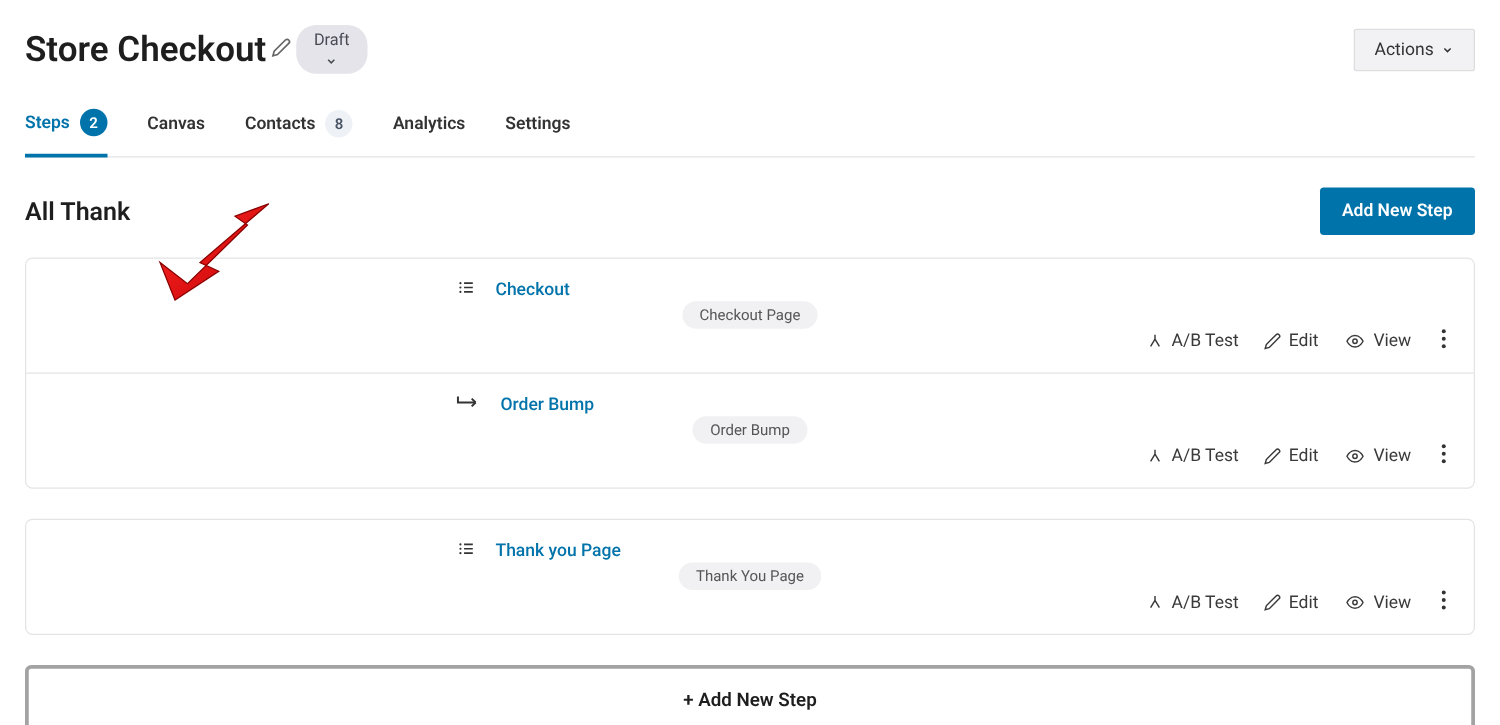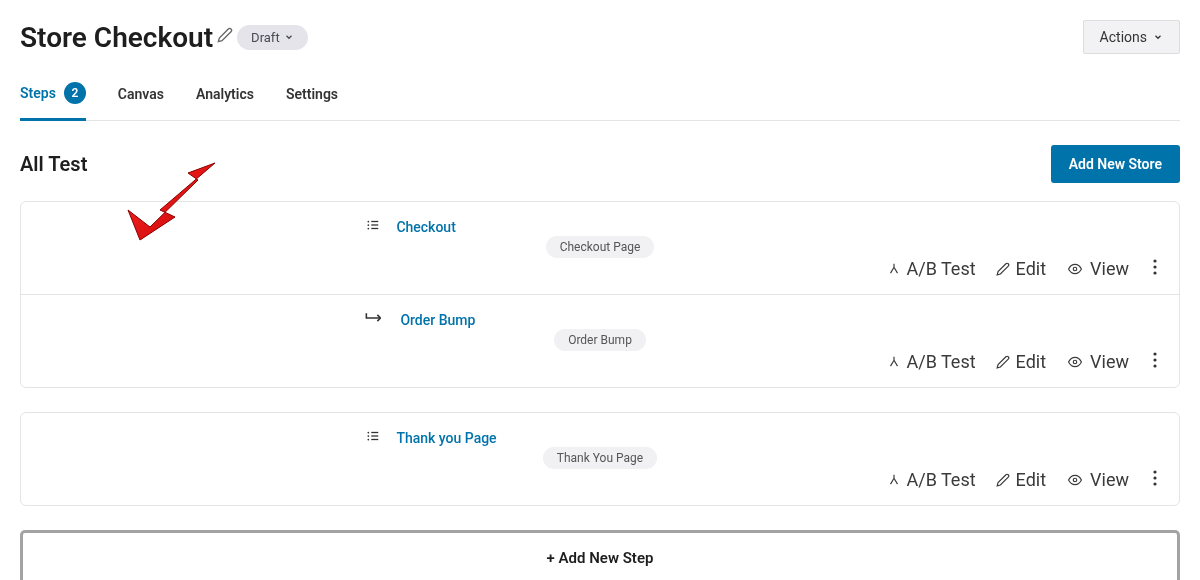--- a/index.html
+++ b/index.html
@@ -2,42 +2,42 @@
 <html><head>
   <meta charset="utf-8">
   <style>
     * { box-sizing: border-box; margin: 0; padding: 0; font-family: -apple-system, BlinkMacSystemFont, "Segoe UI", Roboto, sans-serif; }
     body { background: #fff; width: 1200px; height: 580px; padding: 20px; position: relative; }
 
     .header { display: flex; align-items: center; justify-content: space-between; margin-bottom: 28px; }
     .header-left { display: flex; align-items: center; gap: 4px; }
     .page-title { font-size: 28px; font-weight: 600; color: #1e1e1e; }
     .edit-title-icon { color: #666; cursor: pointer; }
-    .draft-pill { background: #e4e4ea; color: #4a4a55; padding: 5px 14px; border-radius: 16px; font-size: 13px; display: inline-flex; align-items: center; gap: 4px; cursor: pointer; }
+    .draft-pill { background: #e4e4ea; color: #4a4a55; padding: 5px 14px; border-radius: 16px; font-size: 13px; display: inline-flex; align-items: center; gap: 4px; cursor: pointer; flex-direction: column; }
     .actions-btn { background: #f2f2f4; border: 1px solid #ddd; color: #333; padding: 8px 16px; font-size: 14px; display: inline-flex; align-items: center; gap: 6px; cursor: pointer; border-radius: 2px; margin-left: 32px; }
 
     .tabs { display: flex; gap: 32px; border-bottom: 1px solid #e4e4e7; margin-bottom: 24px; }
     .tab { padding: 0 0 14px 0; font-size: 14px; color: #333; cursor: pointer; display: inline-flex; align-items: center; gap: 8px; font-weight: 600; }
     .tab.active { color: #0073aa; border-bottom: 3px solid #0073aa; margin-bottom: -1px; }
     .badge-circle { background: #0073aa; color: #fff; width: 22px; height: 22px; border-radius: 50%; display: inline-flex; align-items: center; justify-content: center; font-size: 12px; font-weight: 600; }
     .badge-pill { background: #eef2f6; color: #4a5568; min-width: 22px; height: 22px; padding: 0 7px; border-radius: 11px; display: inline-flex; align-items: center; justify-content: center; font-size: 12px; font-weight: 600; }
 
     .section-head { display: flex; justify-content: space-between; align-items: center; margin-bottom: 18px; }
     .section-title { font-size: 20px; font-weight: 600; color: #1e1e1e; }
     .primary-btn { background: #0073aa; color: #fff; border: none; padding: 11px 18px; font-size: 14px; font-weight: 600; cursor: pointer; border-radius: 3px; }
 
     .group { border: 1px solid #e4e4e7; border-radius: 6px; margin-bottom: 24px; }
     .step-row { display: flex; align-items: center; padding: 15px 18px; border-bottom: 1px solid #e4e4e7; flex-direction: column; }
     .group .step-row:last-of-type { border-bottom: none; }
     .step-left { display: flex; align-items: center; gap: 14px; flex: 0 0 auto; width: 42%; }
     .step-title { color: #0073aa; font-size: 14px; font-weight: 500; cursor: pointer; }
     .step-mid { flex: 1; display: flex; justify-content: center; }
     .type-pill { background: #f1f1f3; color: #55555a; padding: 4px 14px; border-radius: 14px; font-size: 12px; }
     .step-right { display: flex; align-items: center; gap: 20px; flex: 0 0 auto; margin-left: auto; }
-    .row-action { display: inline-flex; align-items: center; gap: 6px; color: #3a3a3a; font-size: 18px; cursor: pointer; }
+    .row-action { display: inline-flex; align-items: center; gap: 6px; color: #3a3a3a; font-size: 14px; cursor: pointer; }
     .more-icon { color: #333; cursor: pointer; padding: 0 4px; }
 
     .group-footer { padding: 14px 18px; }
     .outline-btn { background: #fff; border: 1px solid #0073aa; color: #0073aa; padding: 8px 14px; font-size: 13px; cursor: pointer; border-radius: 3px; }
 
     .add-bar { border: 3px solid #a3a3a3; border-radius: 5px; text-align: center; padding: 16px; font-size: 15px; font-weight: 600; color: #1e1e1e; cursor: pointer; }
 
     .list-icon { width: 18px; height: 14px; }
     .branch-icon { width: 22px; height: 14px; }
     .split-icon { width: 14px; height: 14px; }
@@ -73,30 +73,34 @@
 
 <div class="tabs">
   <div class="tab active">
     <span>Steps</span>
     <span class="badge-circle">2</span>
   </div>
   <div class="tab">
     <span>Canvas</span>
   </div>
   <div class="tab">
+    <span>Contacts</span>
+    <span class="badge-pill">8</span>
+  </div>
+  <div class="tab">
     <span>Analytics</span>
   </div>
   <div class="tab">
     <span>Settings</span>
   </div>
 </div>
 
 <div class="section-head">
-  <h2 class="section-title">All Test</h2>
-  <button class="primary-btn">Add New Store</button>
+  <h2 class="section-title">All Thank</h2>
+  <button class="primary-btn">Add New Step</button>
 </div>
 
 <div class="group">
   <div class="step-row">
     <div class="step-left">
       <span>
         <svg class="list-icon" viewBox="0 0 24 24" fill="none" stroke="#333" stroke-width="2.2">
             <line x1="9" y1="6" x2="21" y2="6"></line>
             <line x1="9" y1="12" x2="21" y2="12"></line>
             <line x1="9" y1="18" x2="21" y2="18"></line>

